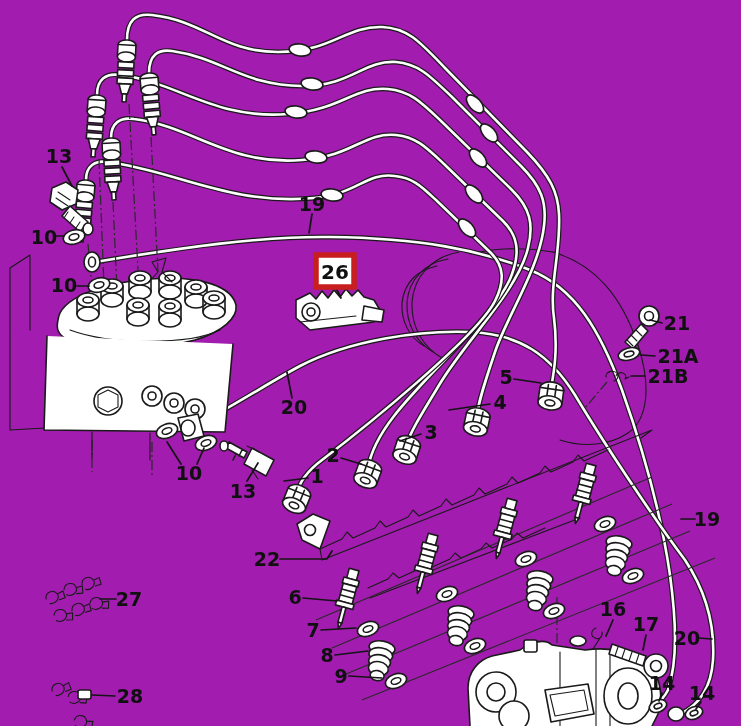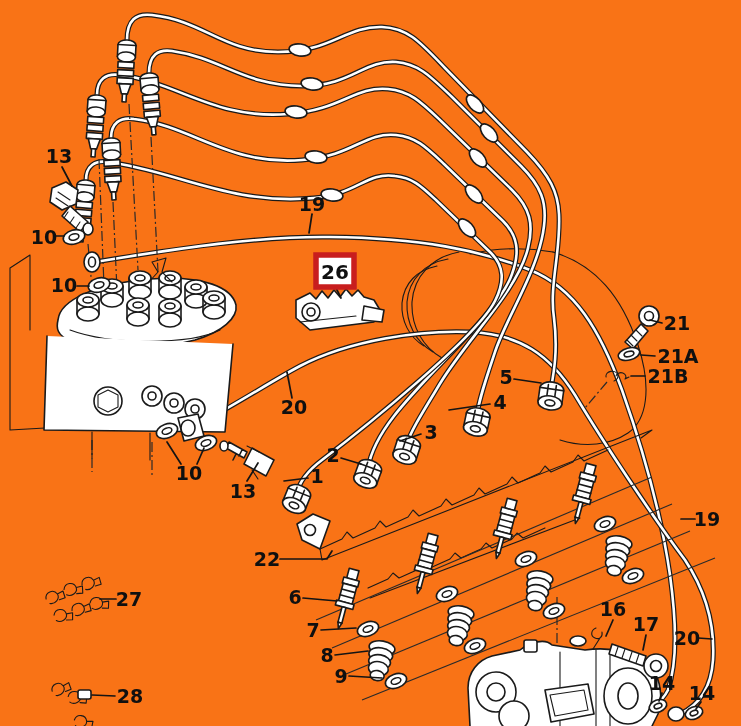--- a/index.html
+++ b/index.html
@@ -1,16 +1,16 @@
 <!DOCTYPE html>
 <html><head>
 <meta charset="utf-8">
 <style>
   html,body{margin:0;padding:0;background:#ffffff;}
-  .stage{position:relative;width:741px;height:726px;background:#f97316;overflow:hidden;
+  .stage{position:relative;width:741px;height:726px;background:#a21caf;overflow:hidden;
          font-family:"DejaVu Sans",sans-serif;}
   svg{position:absolute;left:0;top:0;}
   .part{fill:#ffffff;stroke:#1a1a1a;stroke-width:1.6;stroke-linejoin:round;stroke-linecap:round;}
   .thin{fill:none;stroke:#1a1a1a;stroke-width:1.1;stroke-linejoin:round;stroke-linecap:round;}
   .tubeO{fill:none;stroke:#1a1a1a;stroke-width:5;stroke-linecap:round;}
   .tubeI{fill:none;stroke:#ffffff;stroke-width:2.6;stroke-linecap:round;}
   .axis{fill:none;stroke:#2a2a2a;stroke-width:1.1;}
   .dashdot{fill:none;stroke:#2a2a2a;stroke-width:1.2;stroke-dasharray:10 3 2 3;}
   .leader{fill:none;stroke:#141414;stroke-width:1.7;stroke-linecap:round;}
   text.lbl{font-family:"DejaVu Sans",sans-serif;font-weight:700;font-size:19px;fill:#101010;text-anchor:middle;}

